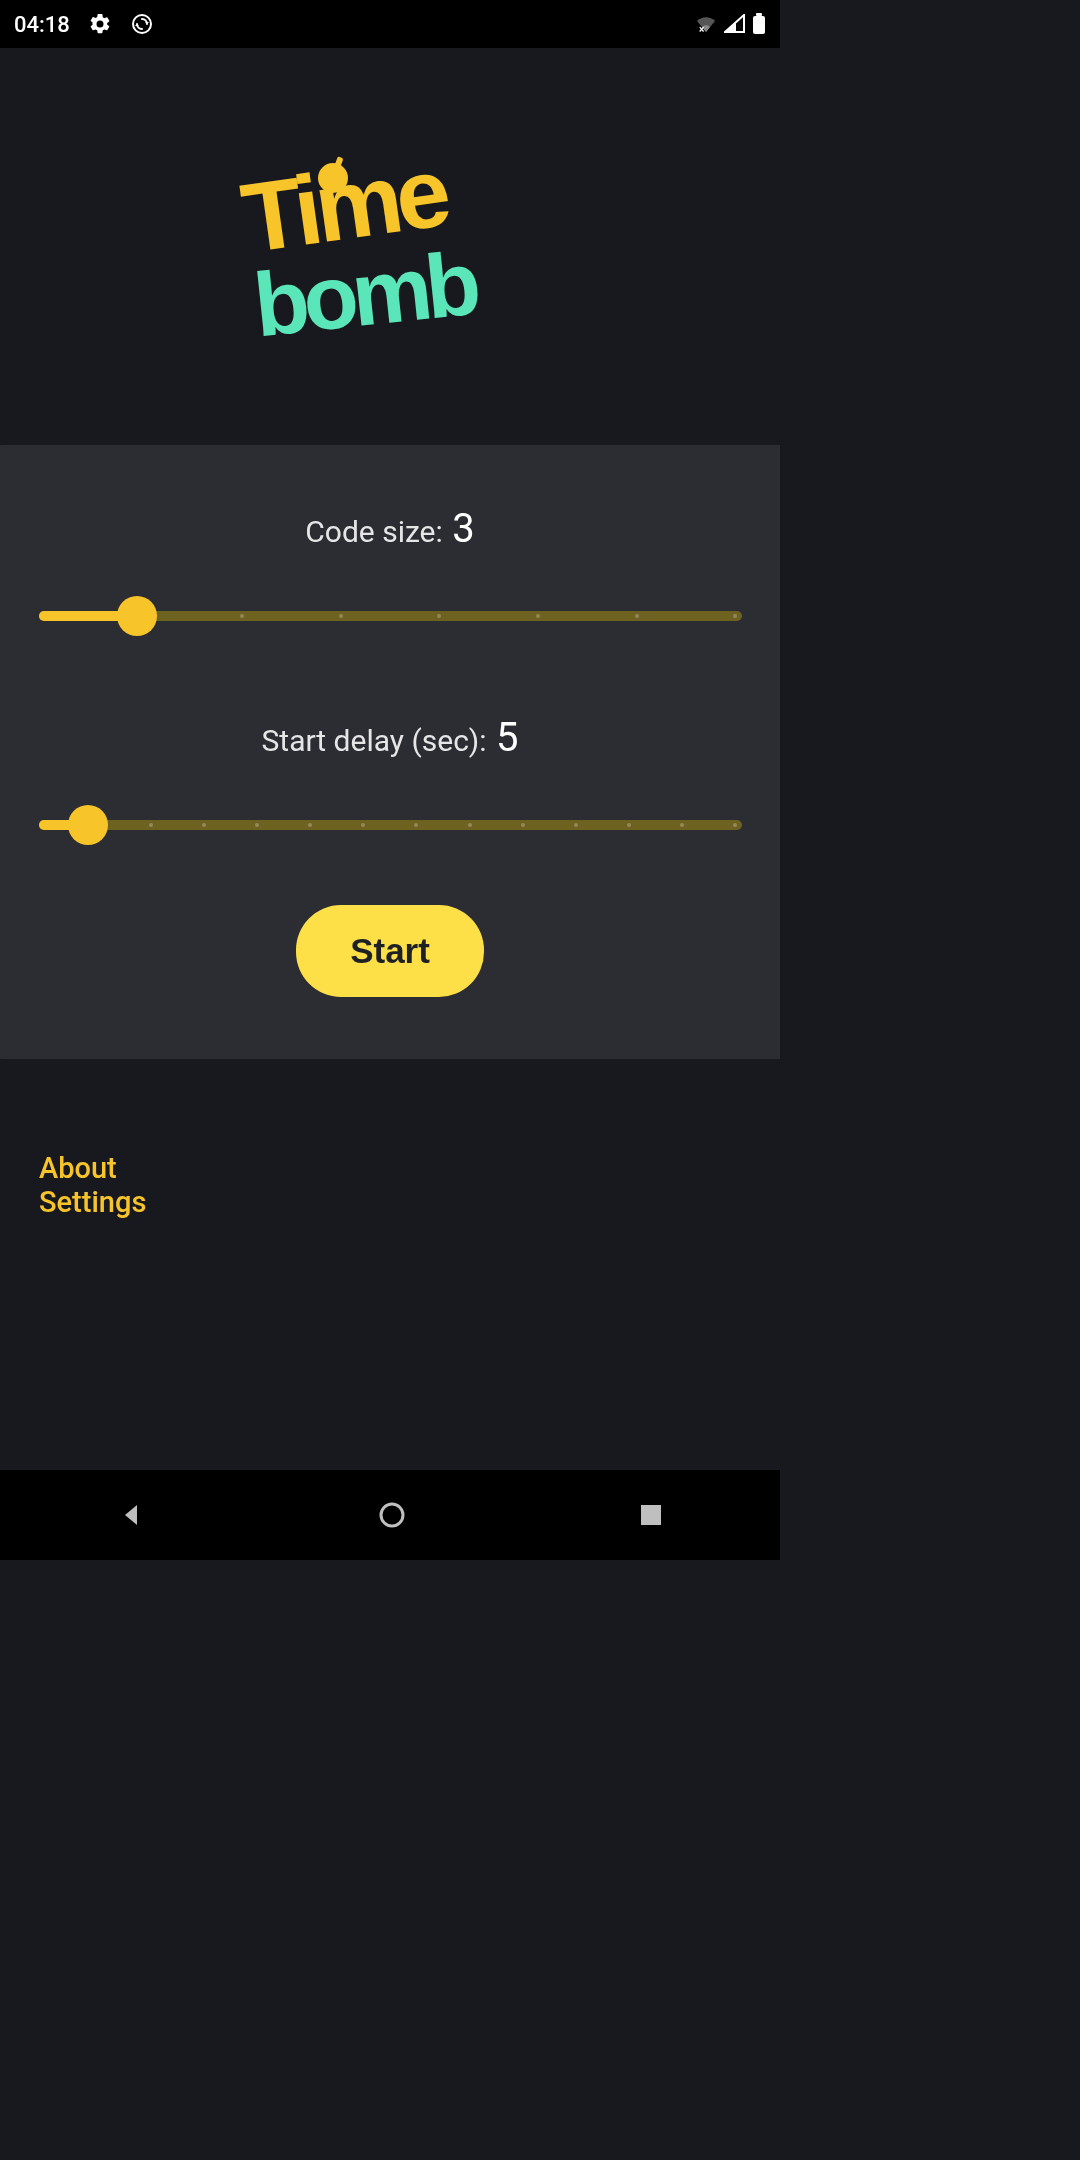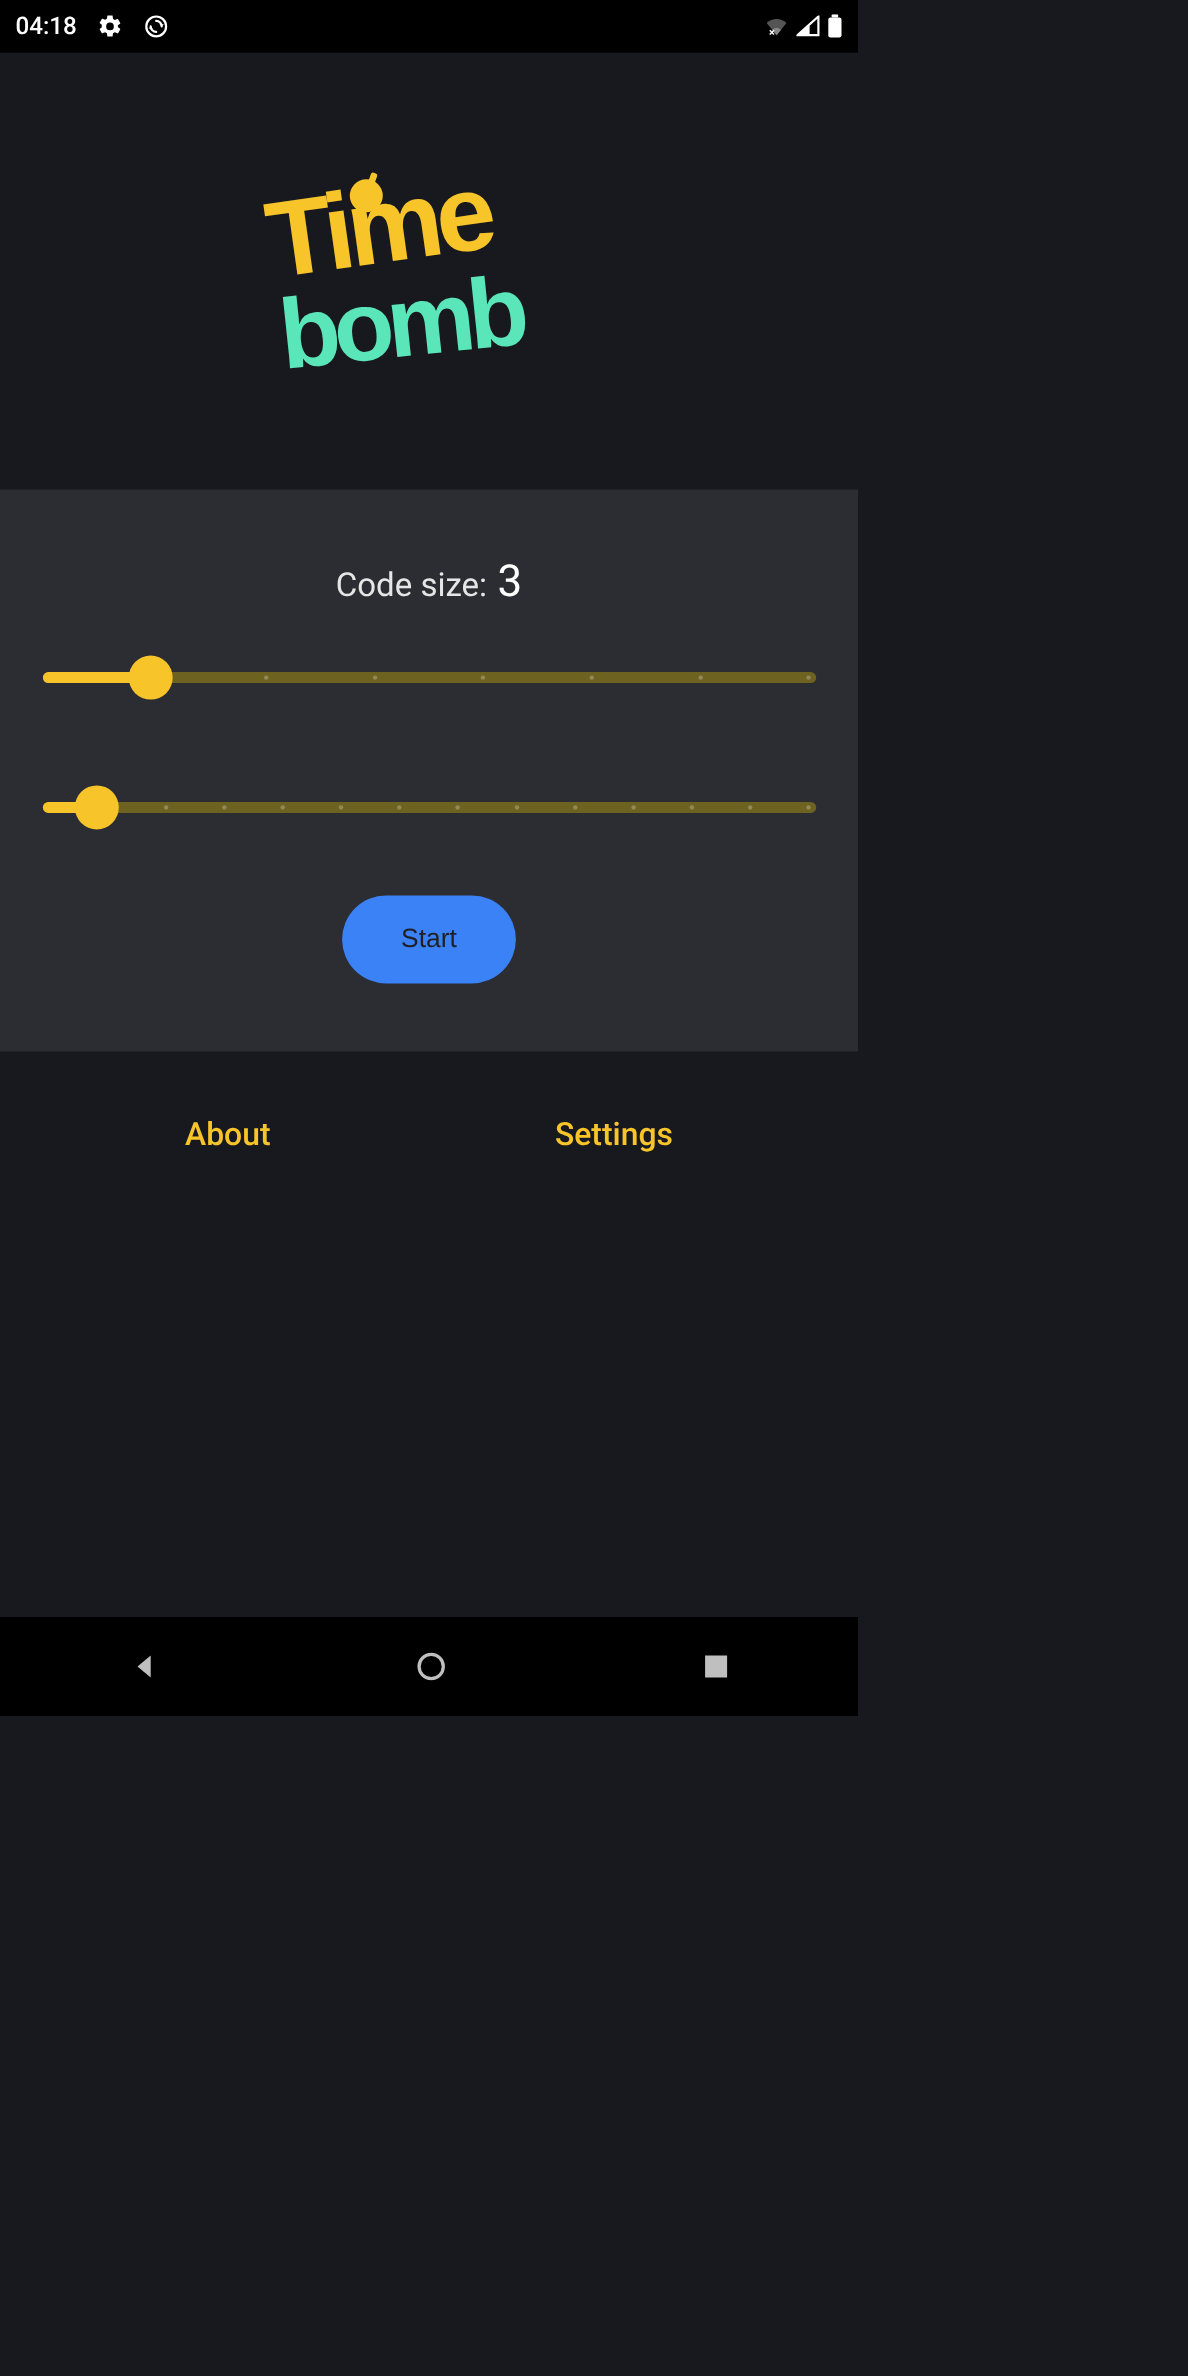--- a/index.html
+++ b/index.html
@@ -151,35 +151,36 @@
   }
   .slider-thumb {
     position: absolute;
     width: 40px; height: 40px;
     background: #f7c42a;
     border-radius: 50%;
     transform: translateX(-50%);
   }
 
   .start-btn {
-    background: #3b82f6;
+    background: #fde047;
     color: #1f2024;
-    font-size: 24px;
-    font-weight: 400;
+    font-size: 35px;
+    font-weight: 700;
     border: none;
     border-radius: 45px;
     padding: 26px 54px;
     cursor: pointer;
   }
 
   .footer-links {
-    margin-top: 59px;
+    margin-top: 92px;
     width: 702px;
     display: flex;
     justify-content: space-around;
+    flex-direction: column;
   }
   .footer-link {
     color: #f7c42a;
     font-size: 29px;
     font-weight: 500;
     cursor: pointer;
   }
 
   
   .nav-bar {
@@ -261,20 +262,23 @@
             <span class="tick"></span>
             <span class="tick"></span>
         </div>
         <div class="slider-track-active" style="width:14%"></div>
         <div class="slider-thumb" style="left:14%"></div>
       </div>
     </div>
 
 
     <div class="control">
+      <div class="control-label">
+        <span>Start delay (sec): </span><span class="value">5</span>
+      </div>
       <div class="slider-wrap">
         <div class="slider-track-full"></div>
         <div class="slider-ticks">
           <span class="tick"></span>
             <span class="tick"></span>
             <span class="tick"></span>
             <span class="tick"></span>
             <span class="tick"></span>
             <span class="tick"></span>
             <span class="tick"></span>

